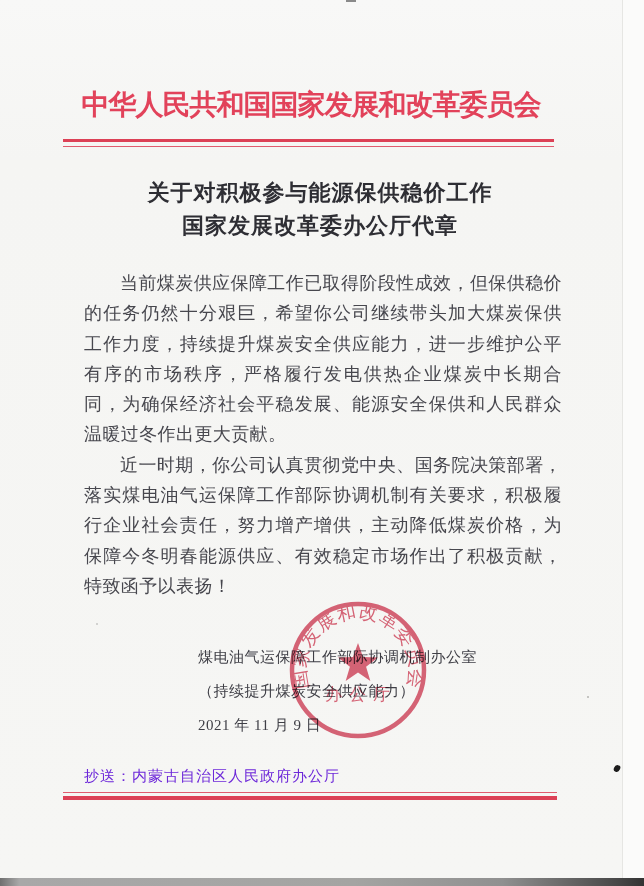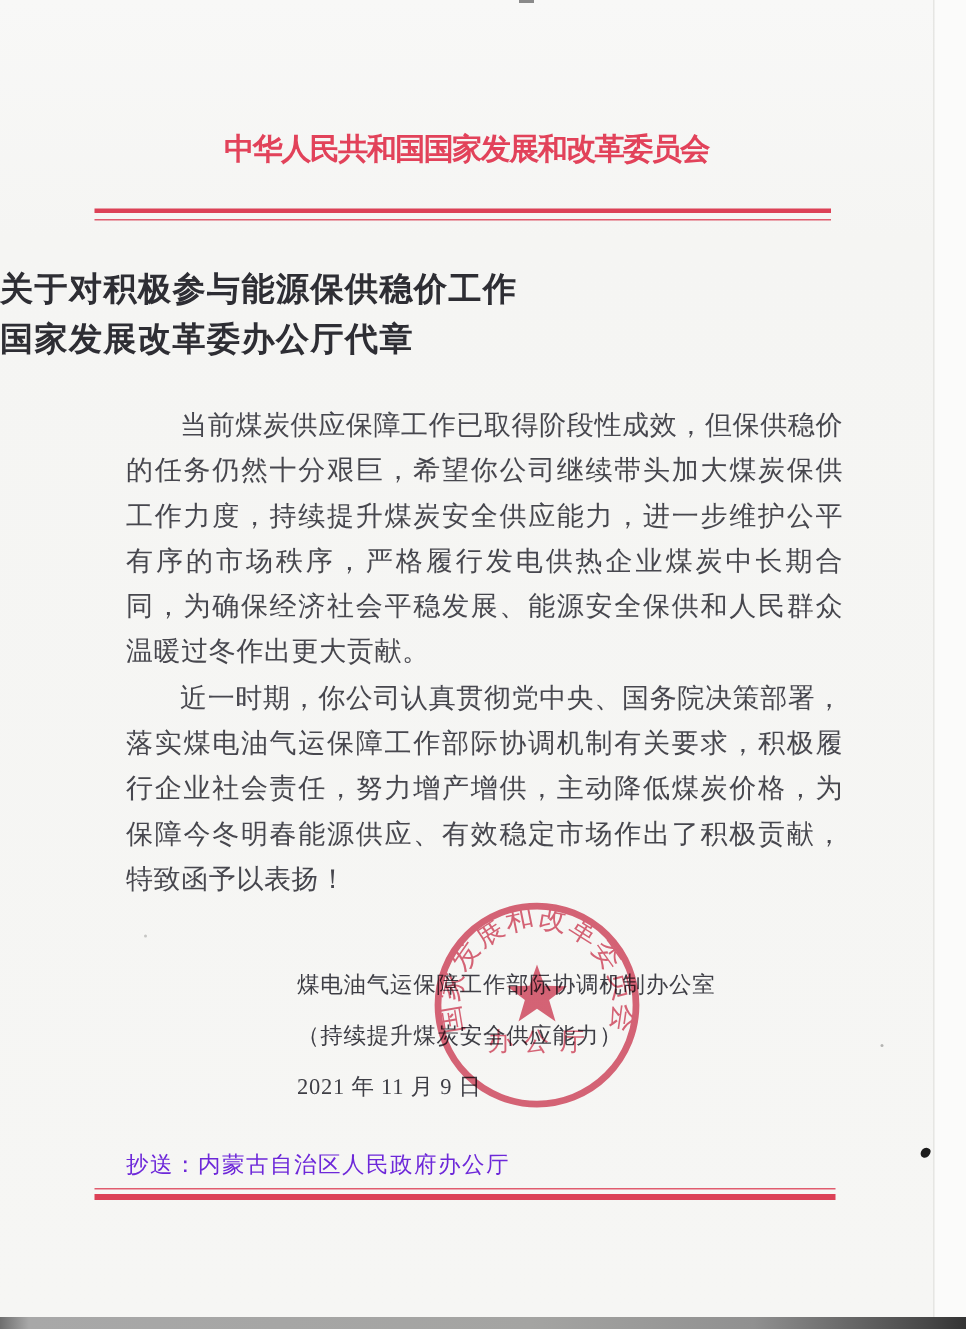--- a/index.html
+++ b/index.html
@@ -6,30 +6,30 @@
   .page{
     position:relative;width:644px;height:886px;margin:0 auto;
     background:#f6f6f4;overflow:hidden;
     font-family:"Liberation Serif",serif;
   }
   .paper-sheen{position:absolute;inset:0;
     background:linear-gradient(180deg,#f8f8f7 0%,#f5f5f3 18%,#f6f6f4 100%);}
   
   .org-title{
     position:absolute;top:86px;left:0;width:622px;text-align:center;
-    font-size:20px;font-weight:bold;letter-spacing:-1px;
+    font-size:28px;font-weight:bold;letter-spacing:-1px;
   }
   .rule{position:absolute;left:63px;width:491px;}
   .rule-top-thick{top:139px;height:3px;}
   .rule-top-thin{top:146px;height:1px;opacity:.85;}
   .rule-bottom-thin{top:792px;width:494px;height:1px;opacity:.85;}
   .rule-bottom-thick{top:796px;width:494px;height:4px;}
   
   .doc-title{
-    position:absolute;top:176px;left:0;width:640px;text-align:left;
+    position:absolute;top:176px;left:0;width:640px;text-align:center;
     font-size:22px;font-weight:bold;color:#2e2e34;line-height:33px;letter-spacing:1px;
   }
   
   .content{
     position:absolute;left:84px;top:268px;width:478px;
     font-size:18px;line-height:30.3px;color:#47474e;
     text-align:justify;letter-spacing:.4px;
   }
   .recipient{
     font-family:"Liberation Sans",sans-serif;font-weight:bold;

